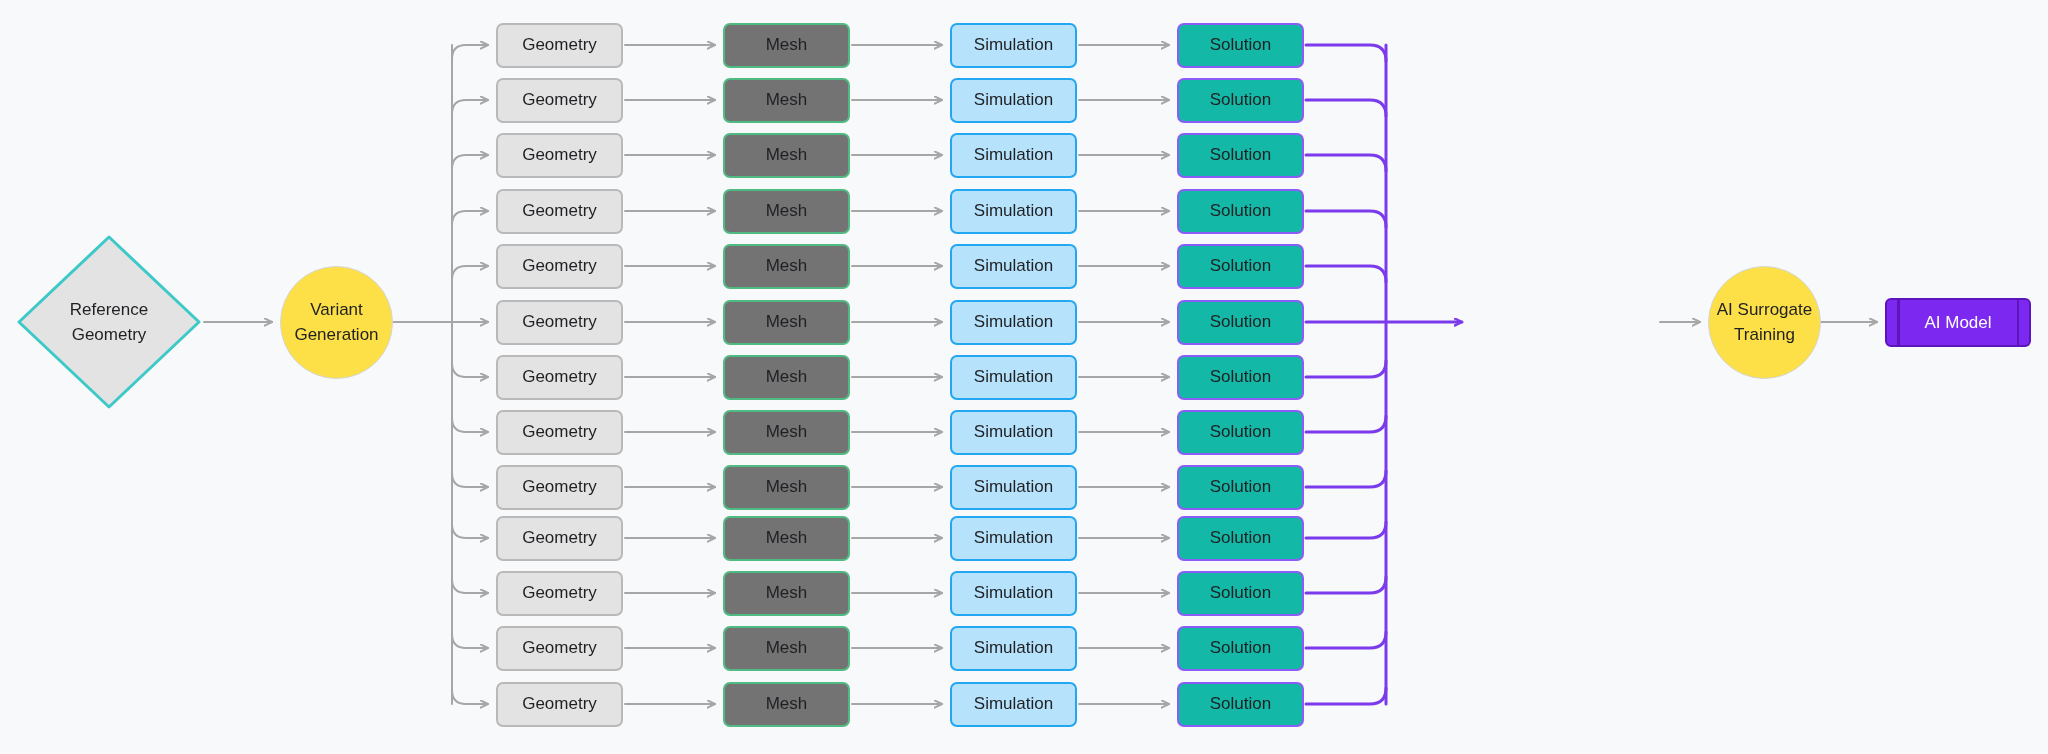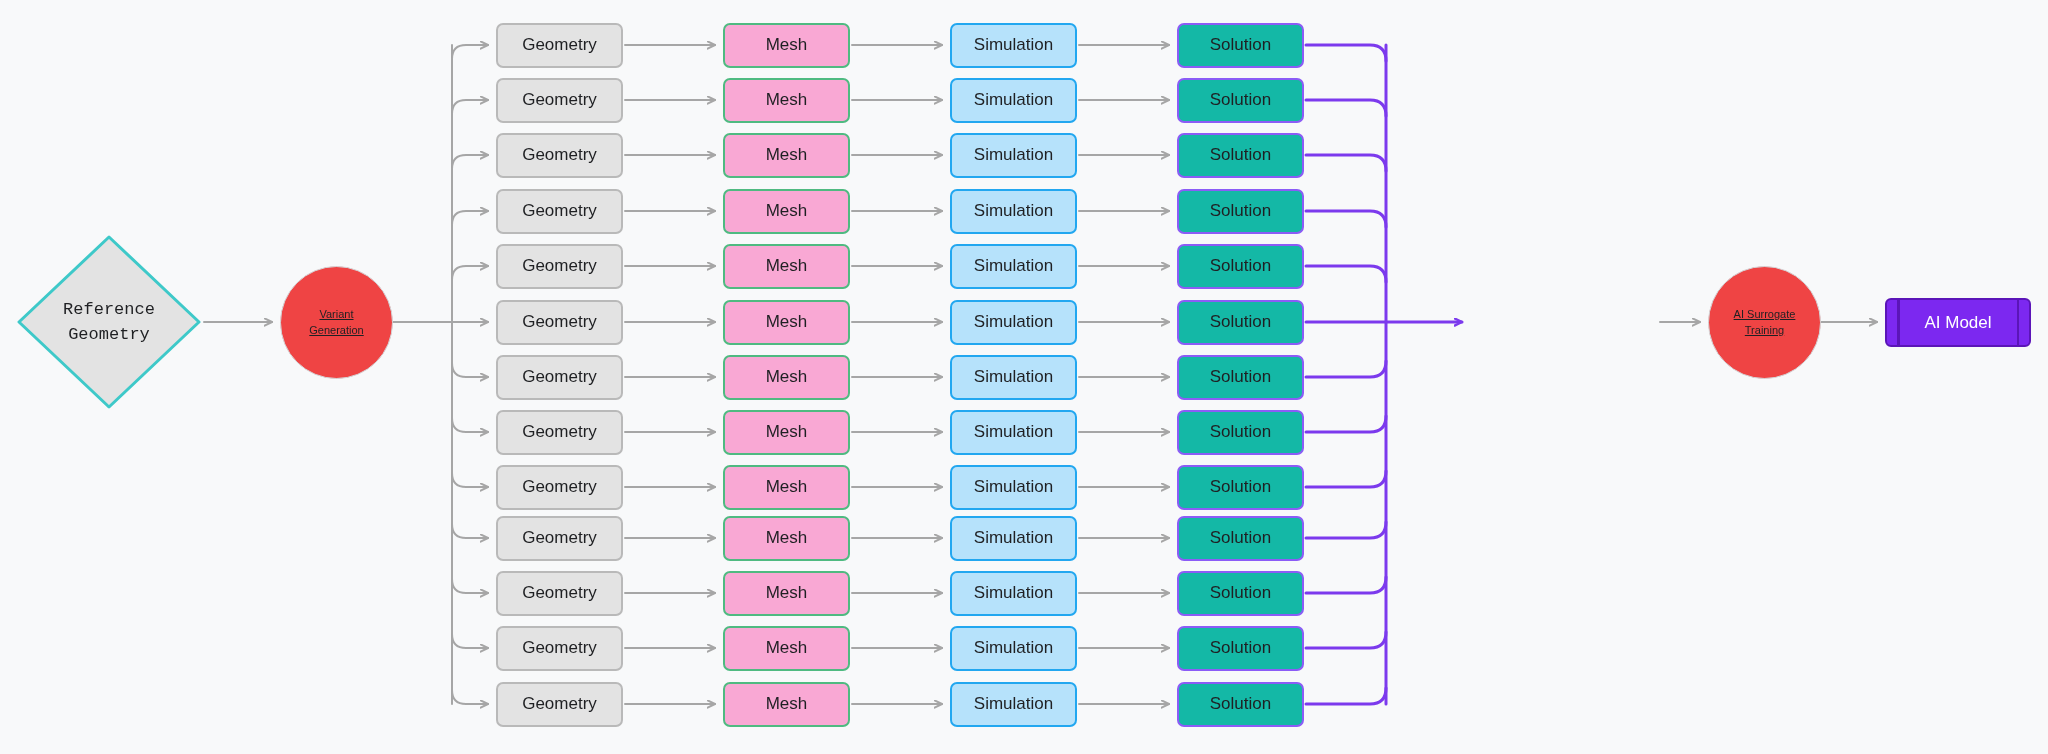--- a/index.html
+++ b/index.html
@@ -45,21 +45,21 @@
     border-width: 2px;
     border-style: solid;
     font-size: 17px;
   }
   .pbox.geometry {
     background: #e3e3e3;
     border-color: #b9b9b9;
     width: 127px;
   }
   .pbox.mesh {
-    background: #f9a8d4;
+    background: #737373;
     border-color: #4fba81;
     width: 127px;
     align-items: center;
   }
   .pbox.simulation {
     background: #b6e2fb;
     border-color: #22a7f0;
     width: 127px;
   }
   .pbox.solution {
@@ -83,30 +83,28 @@
     width: 100%;
     height: 100%;
     display: flex;
     align-items: center;
     justify-content: center;
     text-align: center;
     font-size: 17px;
     color: #1f2023;
     line-height: 1.5;
     white-space: pre-line;
-    font-family: Liberation Mono, monospace;
   }
   
   .circle {
     border-radius: 50%;
-    background: #ef4444;
+    background: #fde047;
     border: 1.6px solid #d4d6d8;
-    font-size: 11px;
+    font-size: 17px;
     line-height: 1.45;
-    text-decoration: underline;
   }
   
   .aimodel {
     height: 49px;
     background: #7c28f0;
     border: 2.5px solid #5b15b8;
     border-radius: 6px;
     color: #ffffff;
     font-size: 17px;
   }

